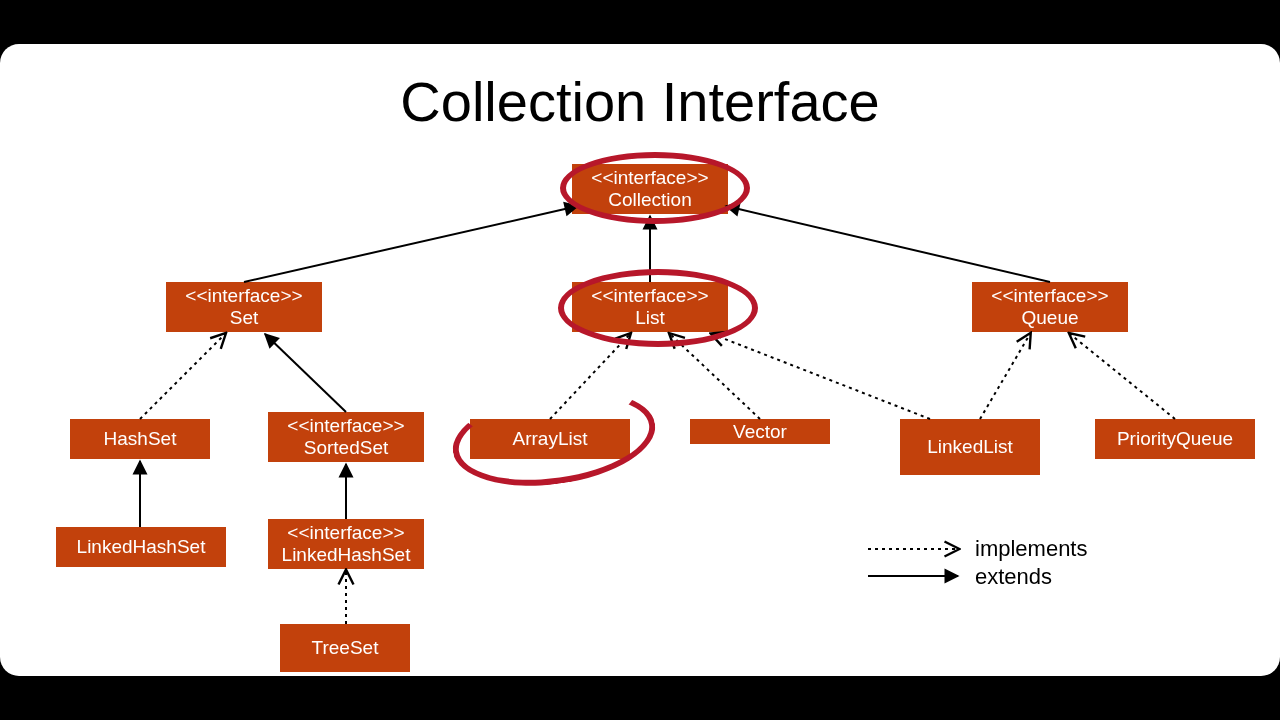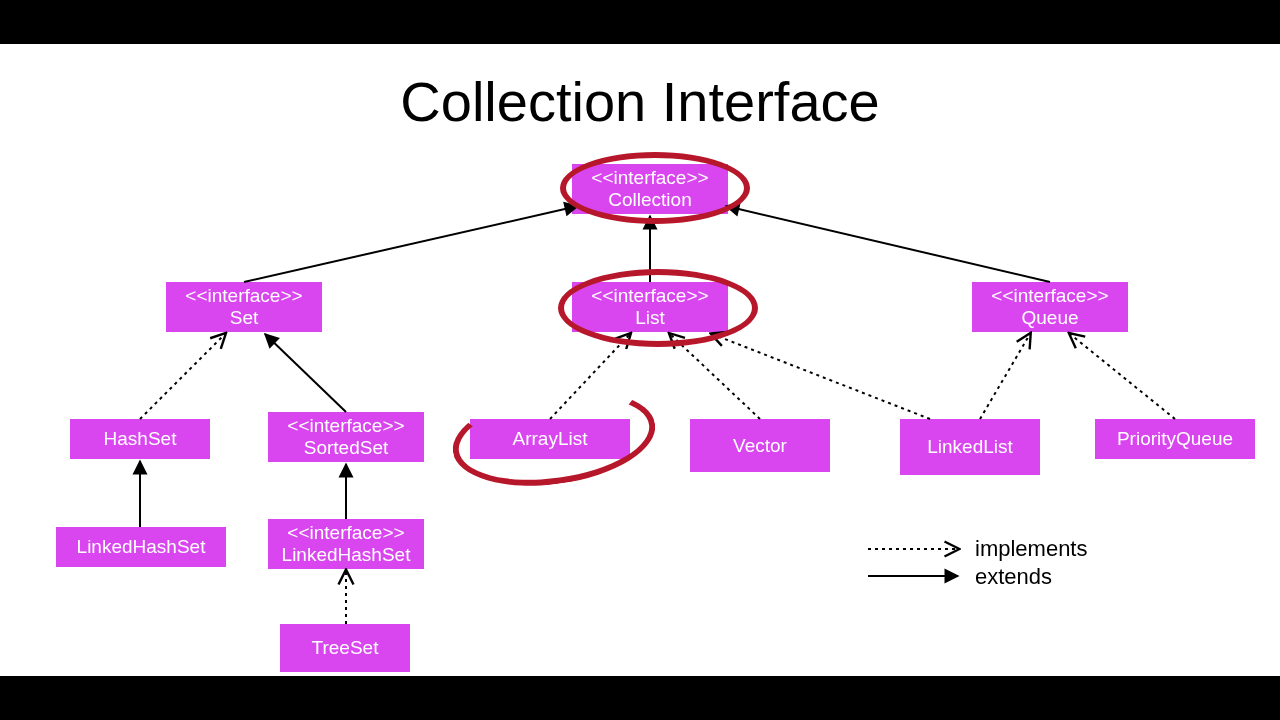--- a/index.html
+++ b/index.html
@@ -11,35 +11,36 @@
     font-family: Arial, Helvetica, sans-serif;
     overflow: hidden;
   }
   .canvas {
     position: absolute;
     left: 0;
     top: 44px;        
     width: 1280px;
     height: 632px;    
     background: #fff;
+    border-radius: 19px;
   }
   .title {
     position: absolute;
     left: 0;
     width: 1280px;
     top: 25px;
     text-align: center;
     font-size: 56px;
     font-weight: 400;
     color: #000;
     letter-spacing: 0px;
   }
   .box {
     position: absolute;
-    background: #d946ef;
+    background: #c2410c;
     color: #fff;
     text-align: center;
     font-size: 19px;
     line-height: 1.15;
     display: flex;
     flex-direction: column;
     justify-content: center;
     align-items: center;
     box-sizing: border-box;
     padding: 4px 4px;
@@ -103,21 +104,21 @@
 
   <div class="box" style="left:268px; top:368px; width:156px; height:50px;">
     <span class="stereo">&lt;&lt;interface&gt;&gt;</span>
     <span class="name">SortedSet</span>
   </div>
 
   <div class="box" style="left:470px; top:375px; width:160px; height:40px;">
     <span class="name">ArrayList</span>
   </div>
 
-  <div class="box" style="left:690px; top:375px; width:140px; height:53px;">
+  <div class="box" style="left:690px; top:375px; width:140px; height:25px;">
     <span class="name">Vector</span>
   </div>
 
   <div class="box" style="left:900px; top:375px; width:140px; height:56px;">
     <span class="name">LinkedList</span>
   </div>
 
   <div class="box" style="left:1095px; top:375px; width:160px; height:40px;">
     <span class="name">PriorityQueue</span>
   </div>

